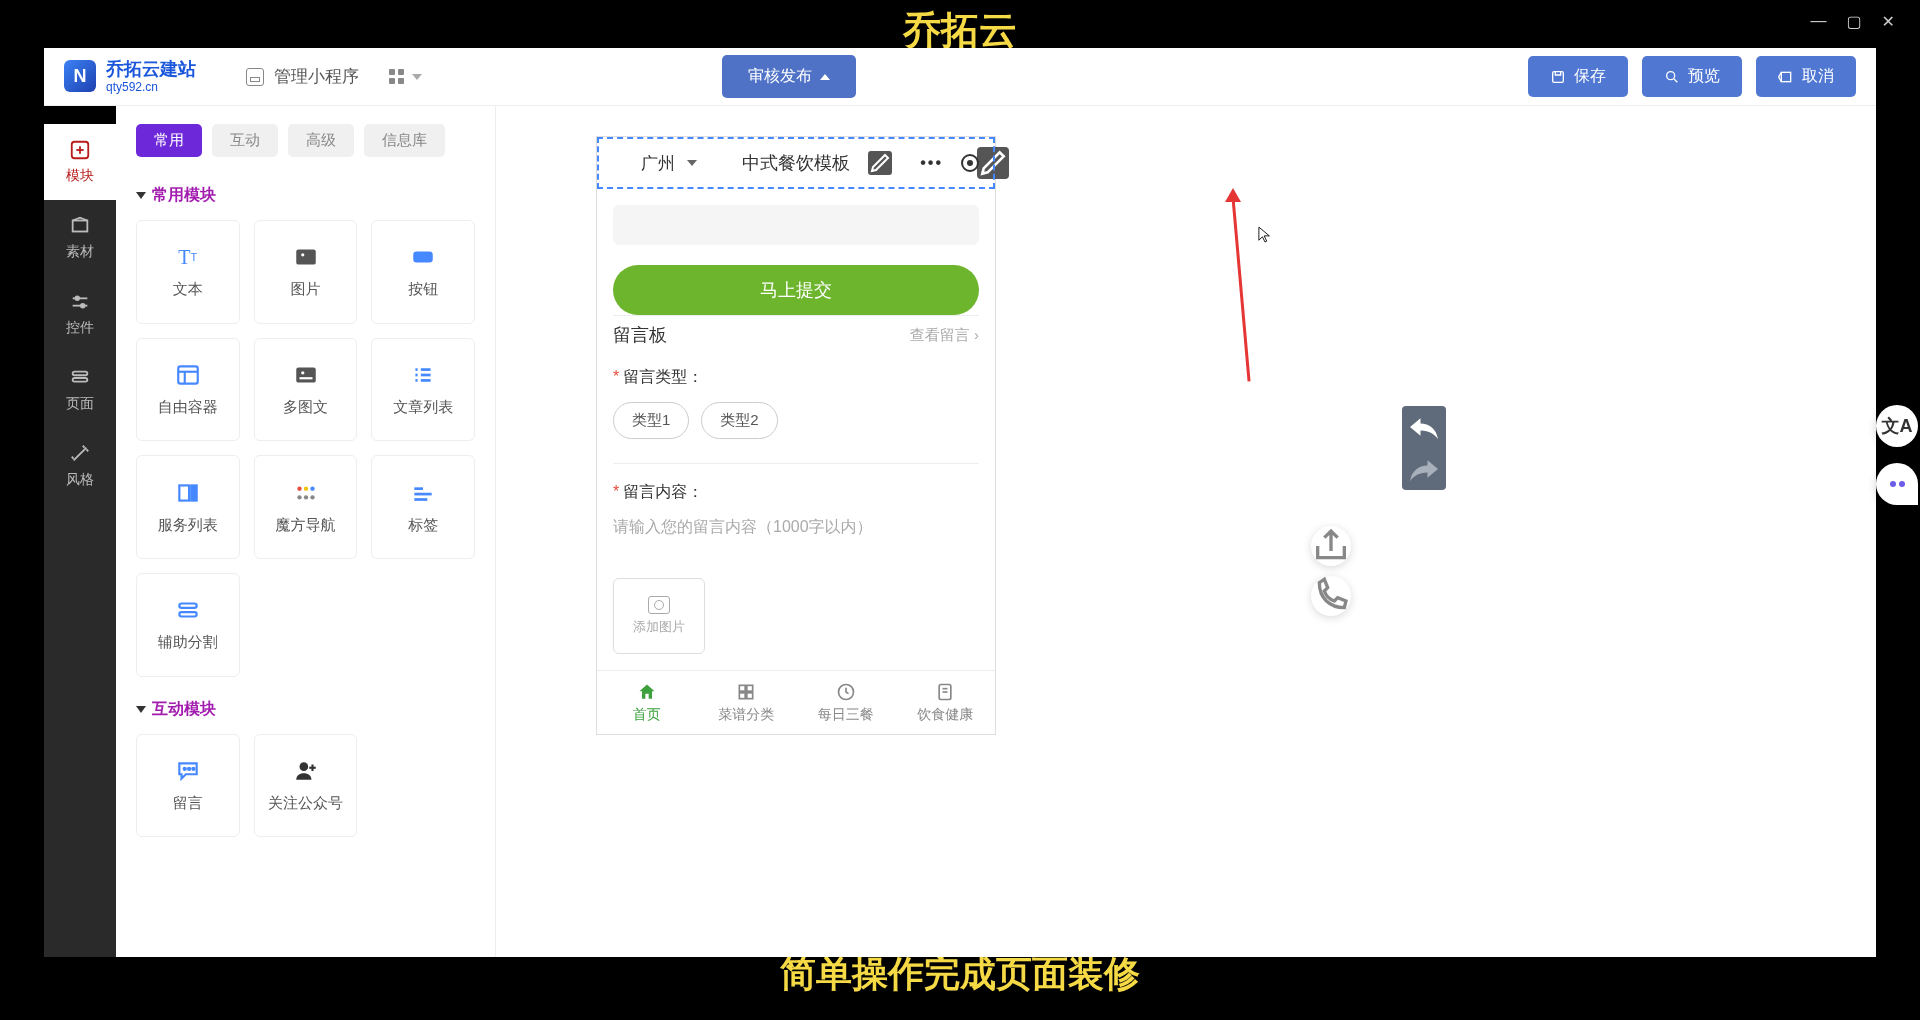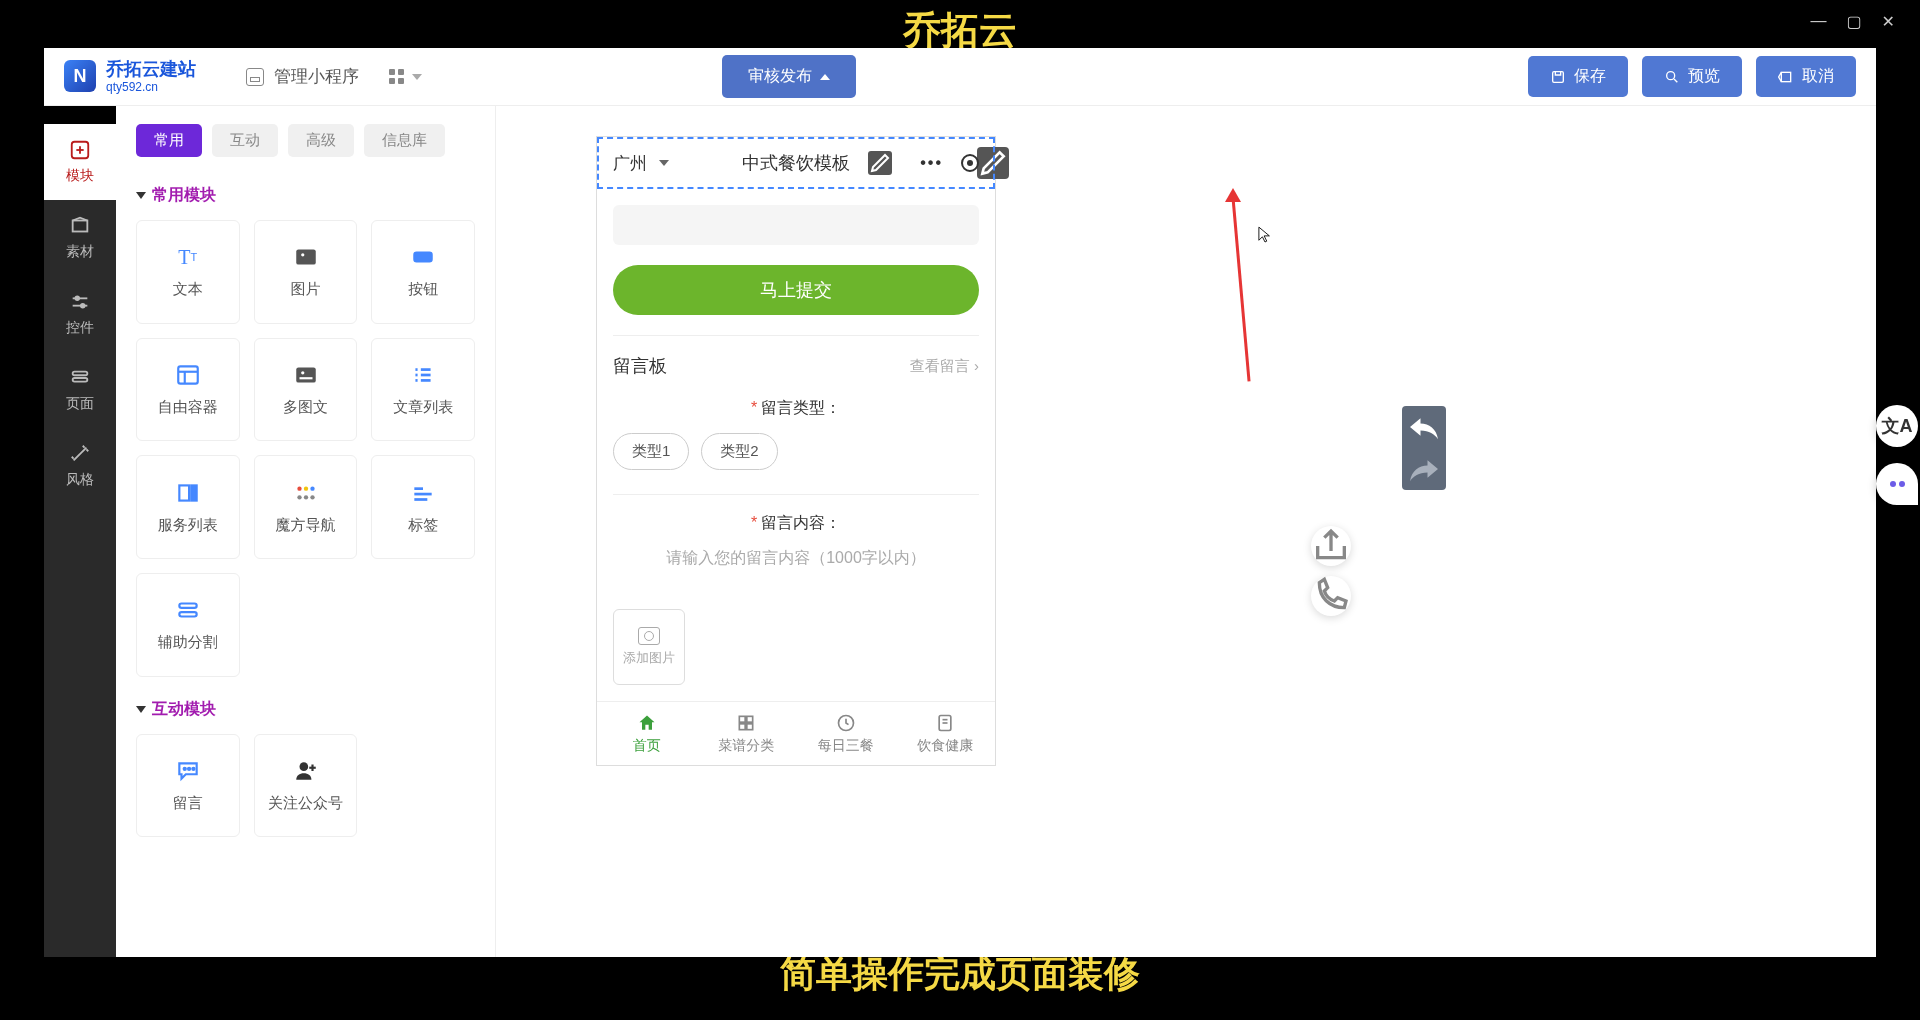--- a/index.html
+++ b/index.html
@@ -51,41 +51,41 @@
 .section-title .tri { width: 0; height: 0; border-left: 5px solid transparent; border-right: 5px solid transparent; border-top: 7px solid #333; }
 
 .mod-grid { display: grid; grid-template-columns: repeat(3, 1fr); gap: 14px; }
 .mod-cell { aspect-ratio: 1/1; background: #fff; border: 1px solid #eee; border-radius: 6px; display: flex; flex-direction: column; align-items: center; justify-content: center; gap: 10px; cursor: pointer; color: #555; font-size: 15px; }
 .mod-icn { width: 26px; height: 26px; display: flex; align-items: center; justify-content: center; color: #4588ff; }
 
 .canvas { flex: 1; position: relative; background: #fff; }
 .phone { position: absolute; top: 30px; left: 100px; width: 400px; background: #fff; border: 1px solid #ddd; }
 .edit-fab { position: absolute; top: 10px; right: -14px; width: 32px; height: 32px; background: #555; color: #fff; border-radius: 4px; display: flex; align-items: center; justify-content: center; cursor: pointer; }
 .phone-head { height: 52px; border: 2px dashed #4588ff; display: flex; align-items: center; padding: 0 14px; gap: 10px; position: relative; }
-.city { color: #333; font-size: 17px; display: flex; align-items: center; gap: 12px; }
+.city { color: #333; font-size: 17px; display: flex; align-items: center; gap: 12px; margin-left: 28px; }
 .ptitle { position: absolute; left: 50%; transform: translateX(-50%); font-size: 18px; color: #333; }
 .headpen { width: 24px; height: 24px; background: #555; border-radius: 3px; display: flex; align-items: center; justify-content: center; color: #fff; margin-left: auto; }
 .pdots { font-weight: bold; color: #333; letter-spacing: 2px; margin-left: 18px; }
 .ptarget { width: 18px; height: 18px; border: 2px solid #333; border-radius: 50%; margin-left: 8px; position: relative; }
 .ptarget::after { content: ''; position: absolute; left: 50%; top: 50%; width: 6px; height: 6px; background: #333; border-radius: 50%; transform: translate(-50%,-50%); }
 
 .phone-body { padding: 16px; }
 .inputbar { height: 40px; background: #f5f5f5; border-radius: 6px; margin-bottom: 20px; }
 .green-btn { background: #6cb52c; color: #fff; height: 50px; border-radius: 25px; display: flex; align-items: center; justify-content: center; font-size: 18px; cursor: pointer; }
 
-.msgboard { border-top: 1px solid #eee; margin-top: 20px; padding-top: 18px; text-align: center; }
+.msgboard { border-top: 1px solid #eee; padding-top: 7px; }
 .mb-head { display: flex; justify-content: space-between; align-items: center; margin-bottom: 20px; }
 .mb-title { font-size: 18px; color: #333; }
 .mb-see { font-size: 15px; color: #aaa; cursor: pointer; }
 .mb-label { font-size: 16px; color: #333; margin-bottom: 14px; }
 .req { color: #e74c3c; margin-right: 4px; }
 .chips { display: flex; gap: 12px; margin-bottom: 24px; }
 .chip { padding: 8px 18px; border: 1px solid #ccc; border-radius: 20px; font-size: 15px; color: #555; cursor: pointer; }
 .mb-place { color: #aaa; font-size: 16px; margin-bottom: 40px; }
-.addimg { width: 72px; height: 76px; border: 1px solid #ddd; border-radius: 6px; display: flex; flex-direction: column; align-items: center; justify-content: center; gap: 4px; color: #aaa; font-size: 13px; cursor: pointer; }
+.addimg { width: 92px; height: 76px; border: 1px solid #ddd; border-radius: 6px; display: flex; flex-direction: column; align-items: center; justify-content: center; gap: 4px; color: #aaa; font-size: 13px; cursor: pointer; }
 .cam { width: 22px; height: 18px; border: 1.5px solid #aaa; border-radius: 3px; position: relative; }
 .cam::after { content: ''; position: absolute; left: 50%; top: 50%; width: 8px; height: 8px; border: 1.5px solid #aaa; border-radius: 50%; transform: translate(-50%,-50%); }
 
 .phone-nav { height: 64px; border-top: 1px solid #eee; display: flex; }
 .pn-item { flex: 1; display: flex; flex-direction: column; align-items: center; justify-content: center; gap: 4px; font-size: 14px; color: #888; cursor: pointer; }
 .pn-item.active { color: #3ca03c; }
 .pn-ic { width: 20px; height: 20px; }
 
 .side-float { position: absolute; top: 420px; right: 525px; width: 40px; height: 40px; background: #fff; border-radius: 50%; box-shadow: 0 2px 8px rgba(0,0,0,0.15); display: flex; align-items: center; justify-content: center; color: #888; cursor: pointer; }
 .side-float.f2 { top: 470px; }

